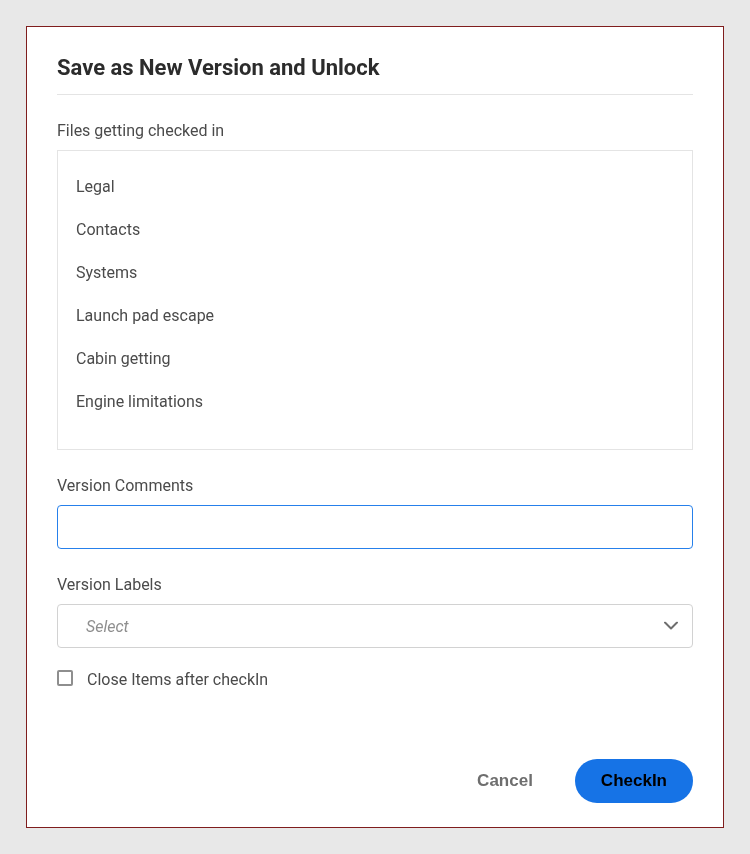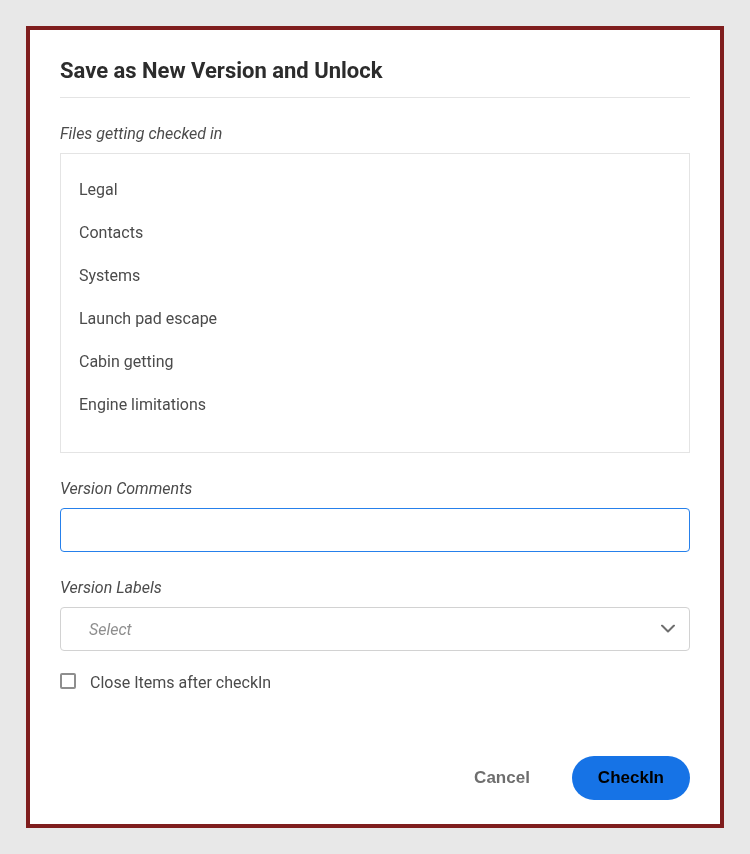--- a/index.html
+++ b/index.html
@@ -5,21 +5,21 @@
     * { box-sizing: border-box; margin: 0; padding: 0; }
     body {
       font-family: -apple-system, BlinkMacSystemFont, "Segoe UI", Roboto, Helvetica, Arial, sans-serif;
       background: #e8e8e8;
       width: 750px;
       height: 854px;
       padding: 26px;
     }
     .dialog {
       background: #ffffff;
-      border: 4px solid #7f1d1d;
+      border: 1px solid #7f1d1d;
       width: 100%;
       height: 100%;
       padding: 28px 30px 24px 30px;
       display: flex;
       flex-direction: column;
     }
     .dialog-title {
       font-size: 22px;
       font-weight: 700;
       color: #2c2c2c;
@@ -27,21 +27,20 @@
     }
     .divider {
       height: 1px;
       background: #e4e4e4;
     }
     .field-label {
       font-size: 16px;
       color: #4b4b4b;
       margin-top: 26px;
       margin-bottom: 10px;
-      font-style: italic;
     }
     .file-list {
       border: 1px solid #e4e4e4;
       height: 300px;
       overflow-y: scroll;
       padding: 14px 16px 14px 16px;
     }
     .file-list::-webkit-scrollbar {
       width: 10px;
     }

